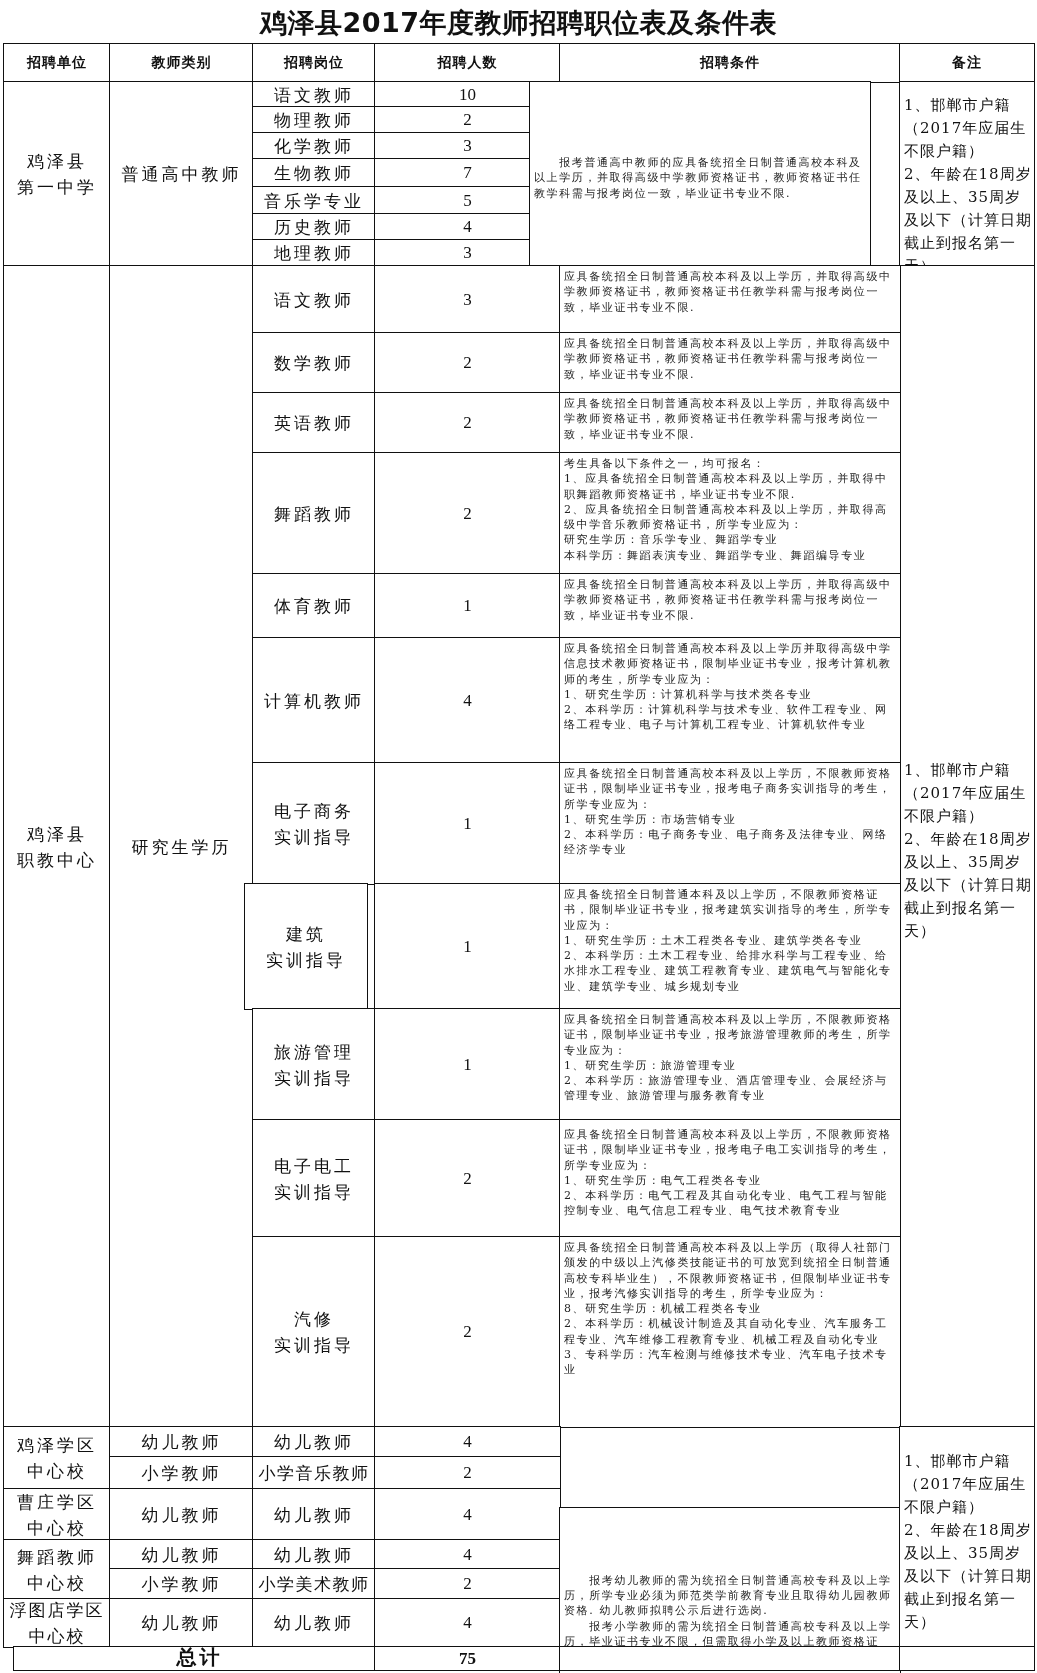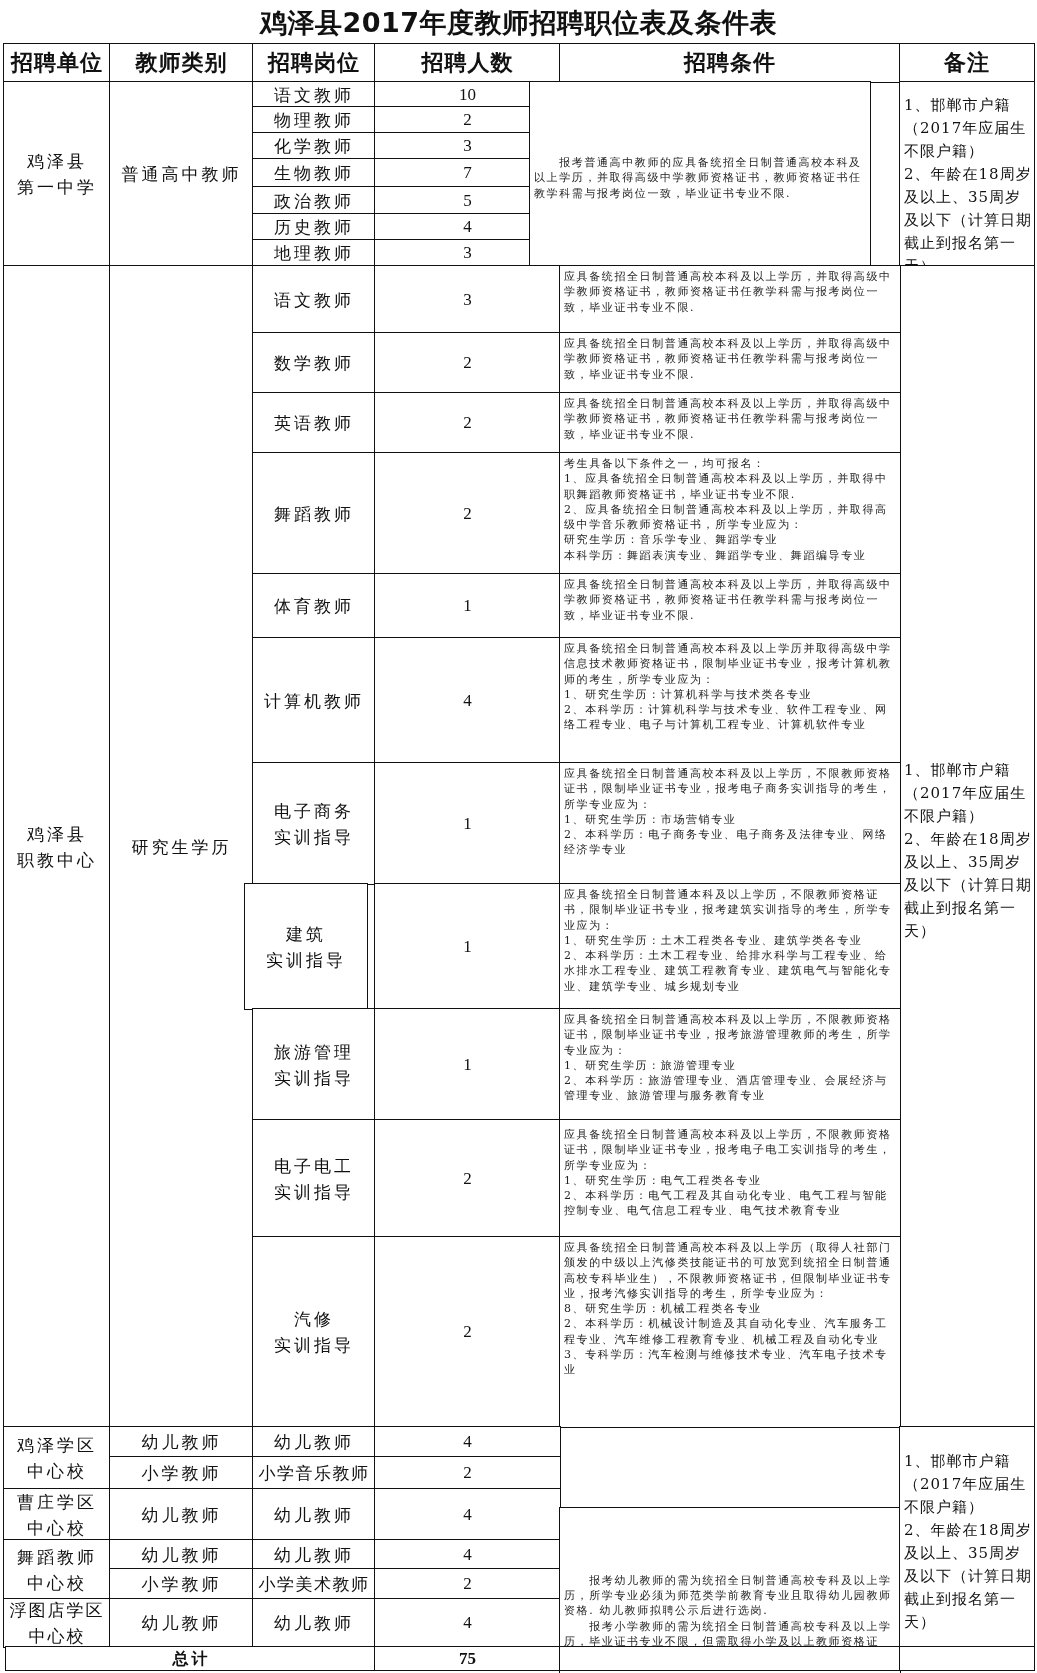--- a/index.html
+++ b/index.html
@@ -4,21 +4,21 @@
 <style>
   html, body { margin:0; padding:0; background:#fff; }
   body { width:1037px; height:1673px; position:relative; overflow:hidden;
          font-family:"DejaVu Serif","Liberation Serif",serif; color:#111; }
   .title { position:absolute; left:0; top:0; width:1037px; height:43px;
            text-align:center; font-size:27px; font-weight:bold; line-height:46px;
            font-family:"DejaVu Sans","Liberation Sans",sans-serif; letter-spacing:0.5px; }
   .c { position:absolute; box-sizing:border-box; border:1.5px solid #111;
        display:flex; align-items:center; justify-content:center; text-align:center;
        overflow:hidden; background:#fff; }
-  .hd { font-weight:bold; font-size:22px; letter-spacing:1px;
+  .hd { font-weight:bold; font-size:14px; letter-spacing:1px;
         font-family:"DejaVu Sans","Liberation Sans",sans-serif; }
   .lbl { font-size:17px; letter-spacing:3px; line-height:26px; white-space:pre-line; }
   .num { font-size:17px; font-family:"Liberation Serif",serif; }
   .cond { justify-content:flex-start; align-items:flex-start; text-align:left;
           font-size:11px; line-height:15.3px; letter-spacing:1.6px; padding:3px 2px 2px 4px;
           white-space:pre-line; color:#222; }
   .cond.mid { align-items:center; }
   .note { justify-content:flex-start; text-align:left; font-size:15px; line-height:23px;
           padding:9px 2px 0 4px; white-space:pre-line; letter-spacing:1px; }
   .bold { font-weight:bold; }
@@ -40,21 +40,21 @@
 <div class="c lbl" style="left:109px;top:81px;width:145px;height:186px">普通高中教师</div>
 
 <div class="c lbl" style="left:252px;top:81px;width:124px;height:27px">语文教师</div>
 <div class="c num" style="left:374px;top:81px;width:187px;height:27px">10</div>
 <div class="c lbl" style="left:252px;top:106px;width:124px;height:28px">物理教师</div>
 <div class="c num" style="left:374px;top:106px;width:187px;height:28px">2</div>
 <div class="c lbl" style="left:252px;top:132px;width:124px;height:28px">化学教师</div>
 <div class="c num" style="left:374px;top:132px;width:187px;height:28px">3</div>
 <div class="c lbl" style="left:252px;top:158px;width:124px;height:30px">生物教师</div>
 <div class="c num" style="left:374px;top:158px;width:187px;height:30px">7</div>
-<div class="c lbl" style="left:252px;top:186px;width:124px;height:29px">政治教师</div>
+<div class="c lbl" style="left:252px;top:186px;width:124px;height:29px">音乐学专业</div>
 <div class="c num" style="left:374px;top:186px;width:187px;height:29px">5</div>
 <div class="c lbl" style="left:252px;top:213px;width:124px;height:28px">历史教师</div>
 <div class="c num" style="left:374px;top:213px;width:187px;height:28px">4</div>
 <div class="c lbl" style="left:252px;top:239px;width:124px;height:28px">地理教师</div>
 <div class="c num" style="left:374px;top:239px;width:187px;height:28px">3</div>
 
 <div class="c cond mid" style="left:529px;top:81px;width:342px;height:186px;padding-top:10px">　　报考普通高中教师的应具备统招全日制普通高校本科及以上学历，并取得高级中学教师资格证书，教师资格证书任教学科需与报考岗位一致，毕业证书专业不限.</div>
 <div class="c note" style="left:899px;top:81px;width:136px;height:186px;align-items:flex-start;padding-top:12px">1、邯郸市户籍（2017年应届生不限户籍）
 2、年龄在18周岁及以上、35周岁及以下（计算日期截止到报名第一天）</div>
 
@@ -158,16 +158,16 @@
 中心校</div>
 <div class="c lbl" style="left:109px;top:1598px;width:145px;height:50px">幼儿教师</div>
 <div class="c lbl" style="left:252px;top:1598px;width:124px;height:50px">幼儿教师</div>
 <div class="c num" style="left:374px;top:1598px;width:187px;height:50px">4</div>
 
 <div class="c cond mid" style="left:559px;top:1507px;width:342px;height:222px">　　报考幼儿教师的需为统招全日制普通高校专科及以上学历，所学专业必须为师范类学前教育专业且取得幼儿园教师资格. 幼儿教师拟聘公示后进行选岗.
 　　报考小学教师的需为统招全日制普通高校专科及以上学历，毕业证书专业不限，但需取得小学及以上教师资格证书，教师资格证书任教学科需与报考岗位一致.</div>
 <div class="c note" style="left:899px;top:1426px;width:136px;height:222px">1、邯郸市户籍（2017年应届生不限户籍）
 2、年龄在18周岁及以上、35周岁及以下（计算日期截止到报名第一天）</div>
 
-<div class="c lbl bold" style="left:5px;top:1646px;width:373px;height:25px;font-family:Liberation Serif, serif;font-size:16px">总计</div>
+<div class="c lbl bold" style="left:13px;top:1646px;width:373px;height:25px;font-family:Liberation Mono, monospace;font-size:20px">总计</div>
 <div class="c num bold" style="left:374px;top:1646px;width:187px;height:25px">75</div>
 <div class="c" style="left:559px;top:1646px;width:342px;height:25px"></div>
 <div class="c" style="left:899px;top:1646px;width:136px;height:25px"></div>
 
 </body></html>

